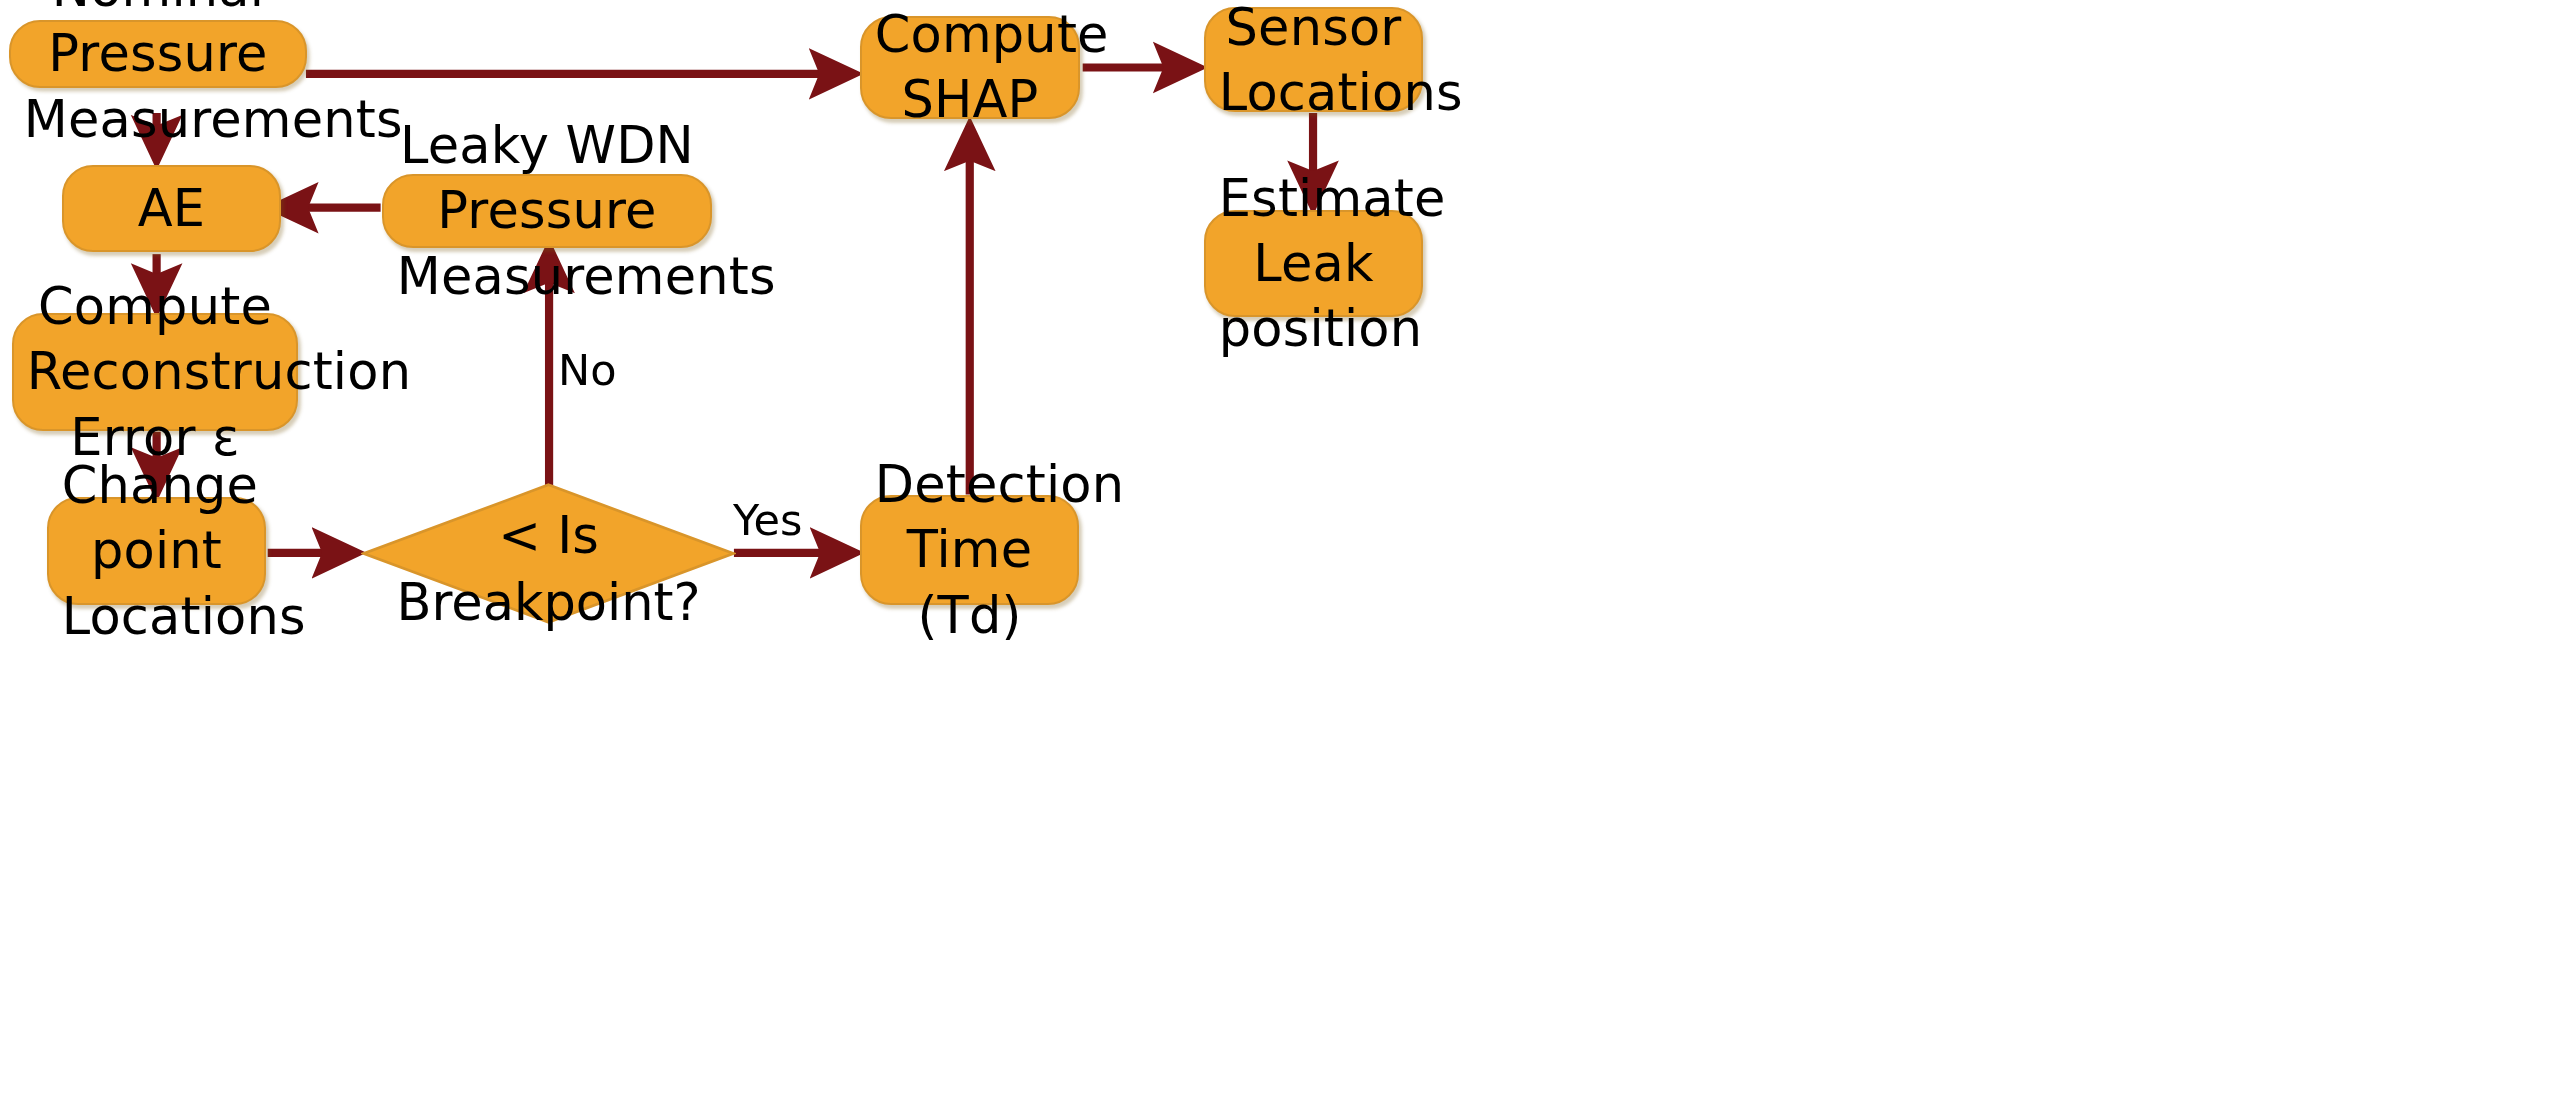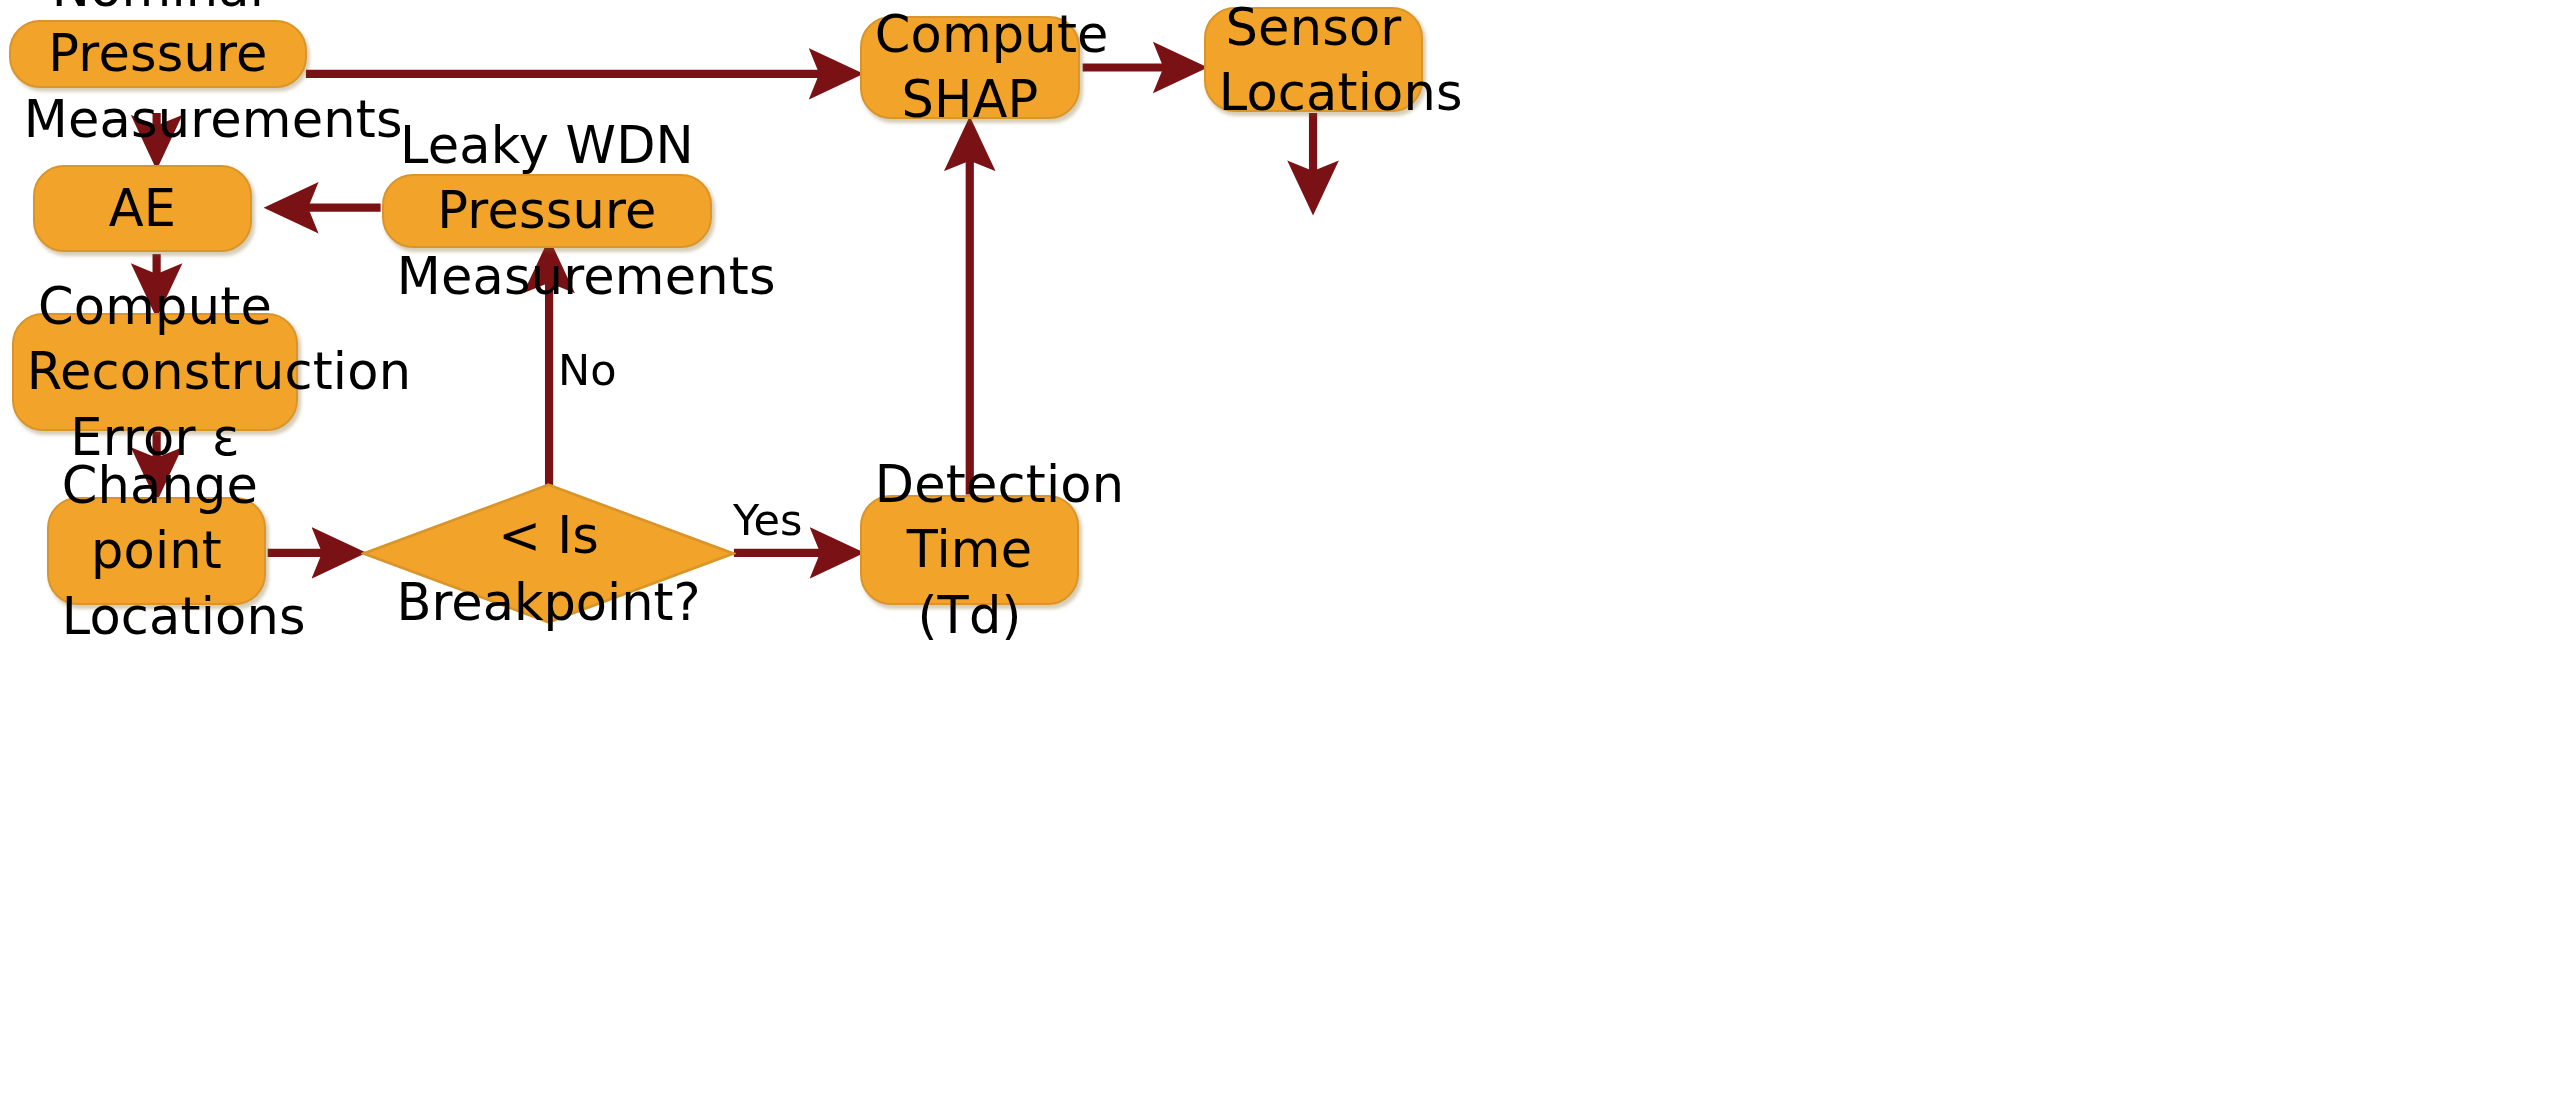--- a/index.html
+++ b/index.html
@@ -124,21 +124,21 @@
 
     
     <path d="M 1442 124 L 1442 226" stroke="#7A1215" stroke-width="9" fill="none" marker-end="url(#ah)"></path>
   </svg>
 
   <div class="node" style="left:9px; top:20px; width:298px; height:68px;">
     <span class="txt">Nominal Pressure
 Measurements</span>
   </div>
 
-  <div class="node" style="left:33px; top:165px; width:219px; height:87px;">
+  <div class="node" style="left:62px; top:165px; width:219px; height:87px;">
     <span class="txt">AE</span>
   </div>
 
   <div class="node" style="left:382px; top:174px; width:330px; height:74px;">
     <span class="txt">Leaky WDN Pressure
 Measurements</span>
   </div>
 
   <div class="node" style="left:12px; top:313px; width:286px; height:118px;">
     <span class="txt">Compute
@@ -167,19 +167,23 @@
   <div class="node" style="left:860px; top:15.5px; width:220px; height:103px;">
     <span class="txt">Compute
 SHAP</span>
   </div>
 
   <div class="node" style="left:1204px; top:7.3px; width:219px; height:105px;">
     <span class="txt">Sensor
 Locations</span>
   </div>
 
+  <div class="node" style="left:1204px; top:210px; width:219px; height:107px;">
+    <span class="txt">Estimate
+Leak position</span>
+  </div>
 
   <div class="edge-label" style="left:558px; top:349px;">No</div>
 
   <div class="edge-label" style="left:733px; top:499px;">Yes</div>
 
 </div>
 
 
 </body></html>

